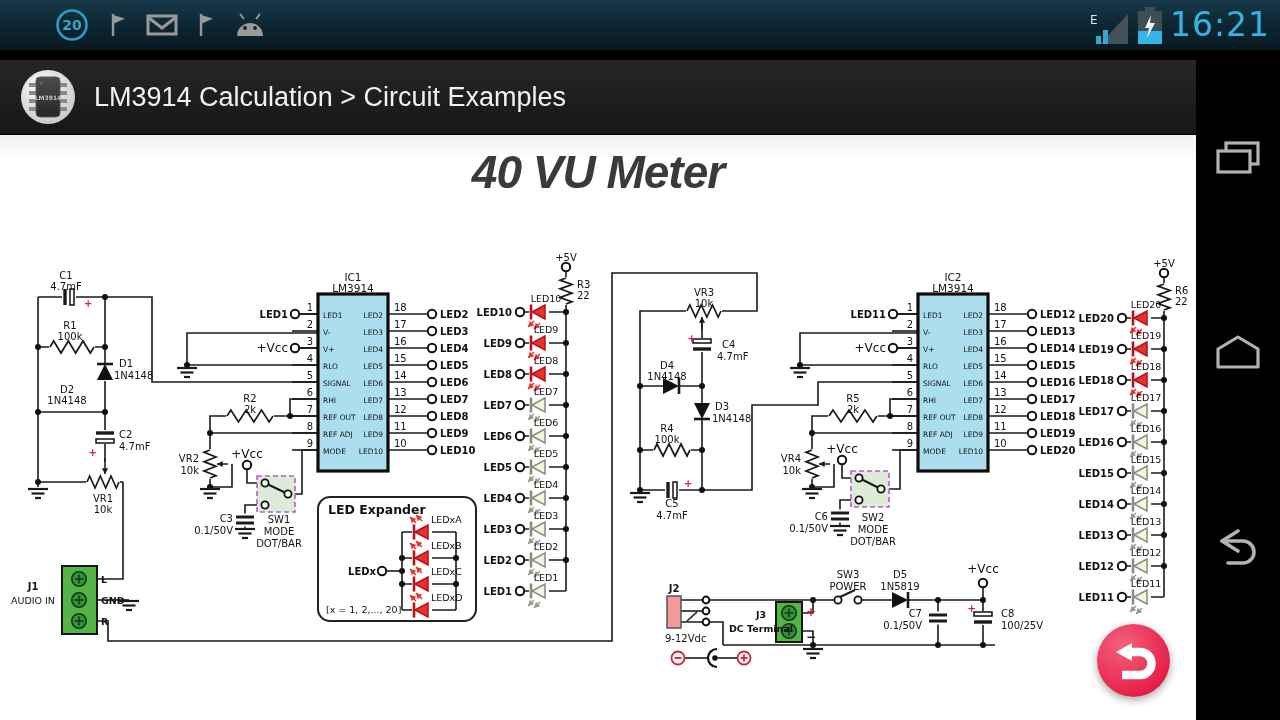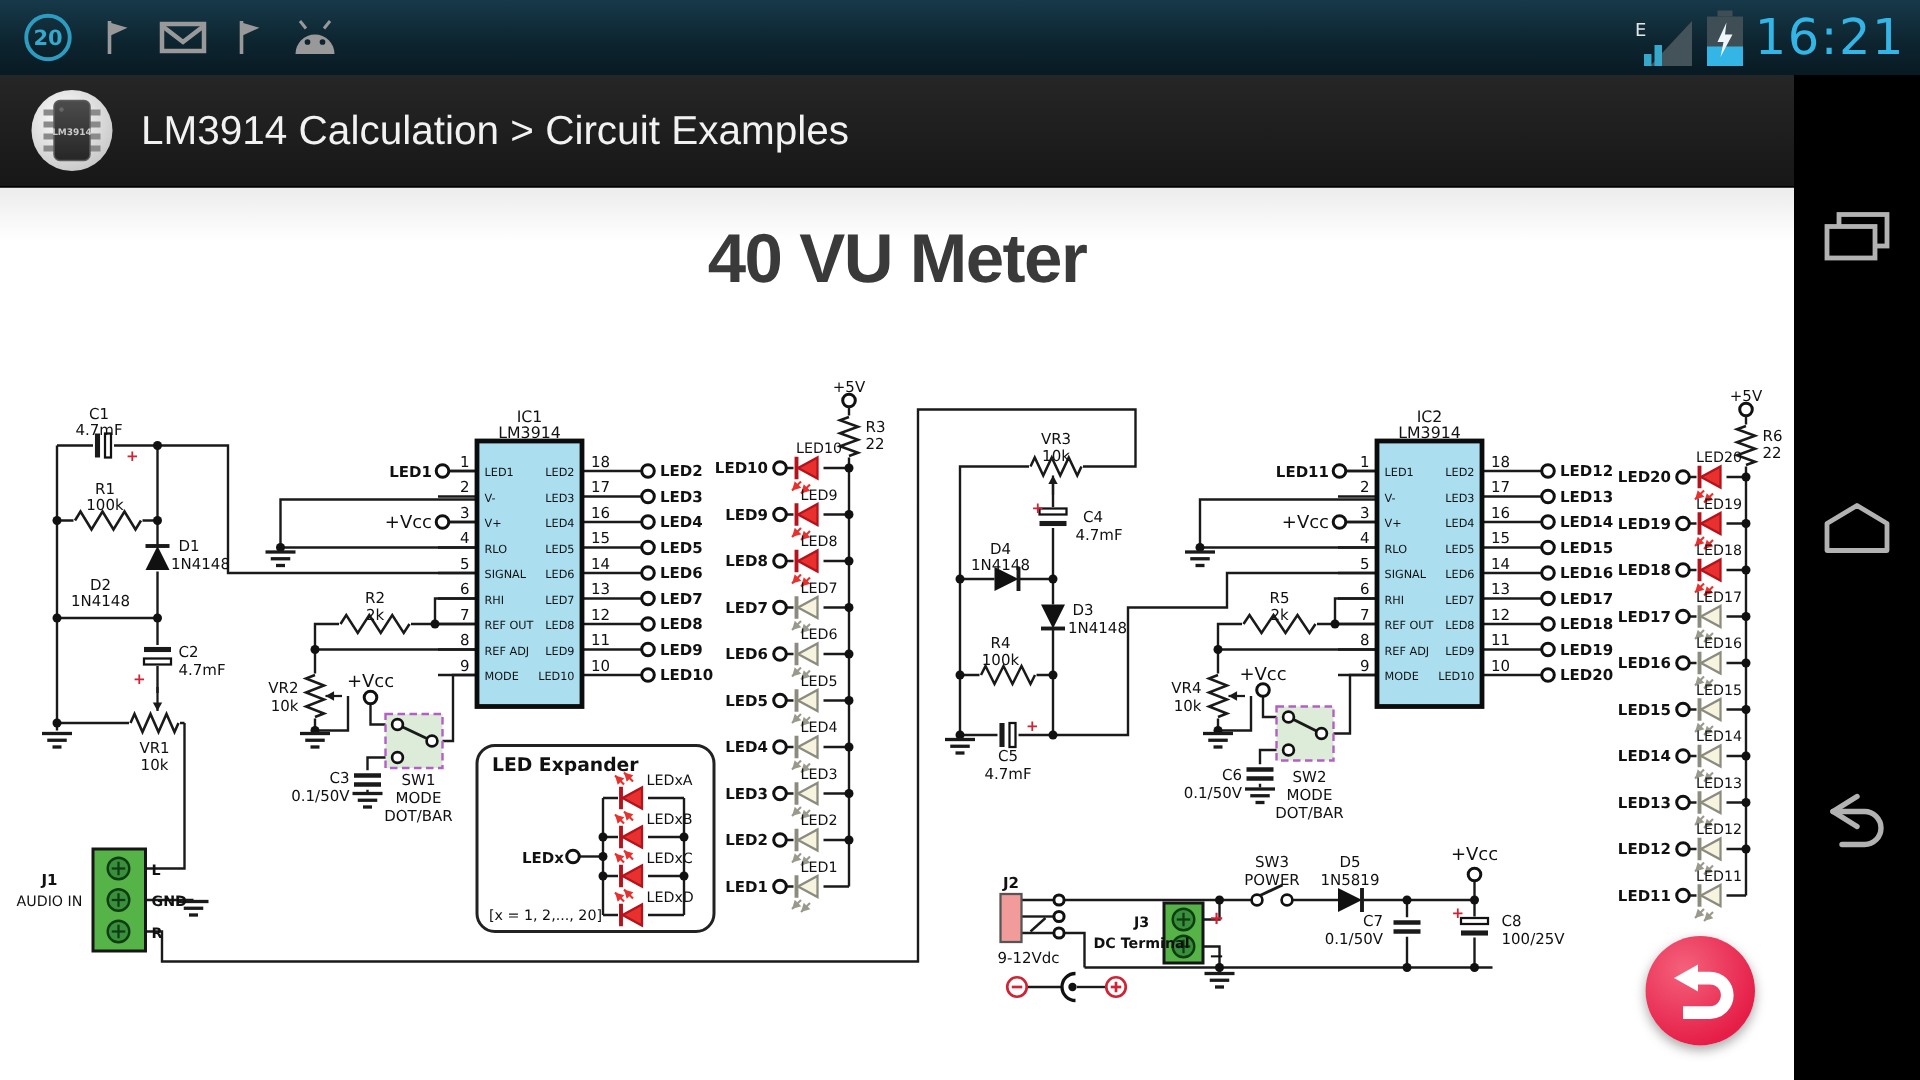--- a/index.html
+++ b/index.html
@@ -1,29 +1,29 @@
 <!DOCTYPE html>
 <html><head>
 <meta charset="utf-8">
 <style>
   html,body{margin:0;padding:0;background:#000;}
   .page{position:relative;width:1280px;height:720px;overflow:hidden;background:#000;font-family:"Liberation Sans",sans-serif;}
   .status-bar{position:absolute;left:0;top:0;width:1280px;height:50px;
     background:linear-gradient(180deg,#17394a 0%,#0d2530 55%,#081a23 100%);
     display:flex;align-items:center;justify-content:space-between;z-index:5;}
-  .sb-left{display:flex;align-items:center;gap:18px;padding-left:14px;}
+  .sb-left{display:flex;align-items:center;gap:18px;padding-left:14px;margin-left:40px;}
   .sb-right{display:flex;align-items:flex-end;gap:8px;padding-right:10px;}
   .sb-time{font-size:33px;line-height:42px;color:#33b5e5;font-family:"DejaVu Sans",sans-serif;letter-spacing:1px;text-align:right;}
-  .title-bar{position:absolute;left:0;top:50px;width:1196px;height:75px;box-sizing:border-box;
+  .title-bar{position:absolute;left:0;top:60px;width:1196px;height:75px;box-sizing:border-box;
     background:linear-gradient(180deg,#262626,#171717);display:flex;align-items:center;gap:18px;
     padding-left:20px;border-bottom:1px solid #000;z-index:4;}
   .app-title{color:#f2f2f2;font-size:27px;}
   .content{position:absolute;left:0;top:125px;width:1196px;height:595px;
     background:linear-gradient(180deg,#ececec 0px,#ffffff 36px);z-index:1;}
-  .content h1{margin:0;padding-top:20px;text-align:center;font-size:46px;font-weight:bold;color:#3a3a3a;letter-spacing:-1px;}
+  .content h1{margin:0;padding-top:20px;text-align:center;font-size:46px;font-weight:bold;color:#3a3a3a;letter-spacing:-1px;font-style:italic;}
   #schem{position:absolute;left:0;top:100px;width:1196px;height:480px;}
   #schem text{font-family:"DejaVu Sans",sans-serif;}
   .navbar{position:absolute;left:1196px;top:50px;width:84px;height:670px;background:#000;z-index:6;}
   .nav-btn{position:absolute;left:0;width:84px;display:flex;justify-content:center;cursor:pointer;}
   #nav-recents{top:90px;} #nav-home{top:283px;} #nav-back{top:478px;}
   .fab{position:absolute;left:1097px;top:624px;width:73px;height:73px;border-radius:50%;
     background:radial-gradient(circle at 35% 30%,#f4617b,#e51d47 75%);
     box-shadow:0 3px 8px rgba(0,0,0,.35);display:flex;align-items:center;justify-content:center;z-index:7;cursor:pointer;}
 </style>
 </head>

